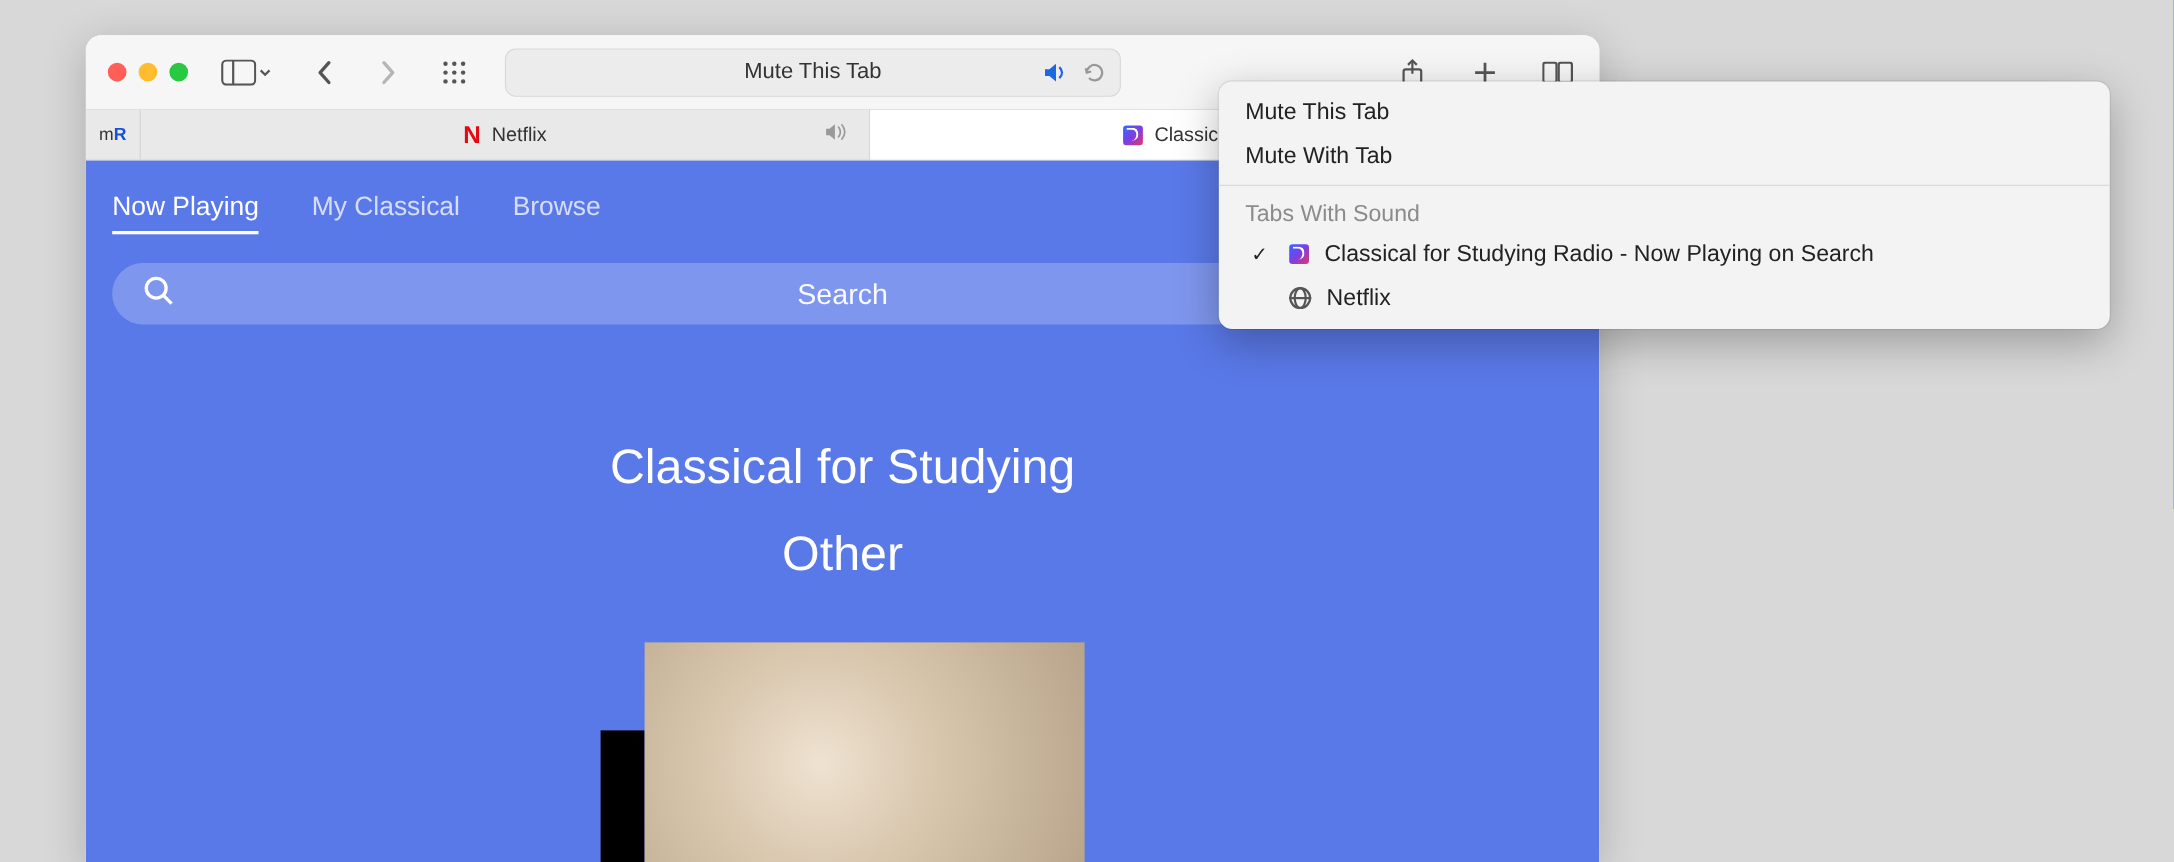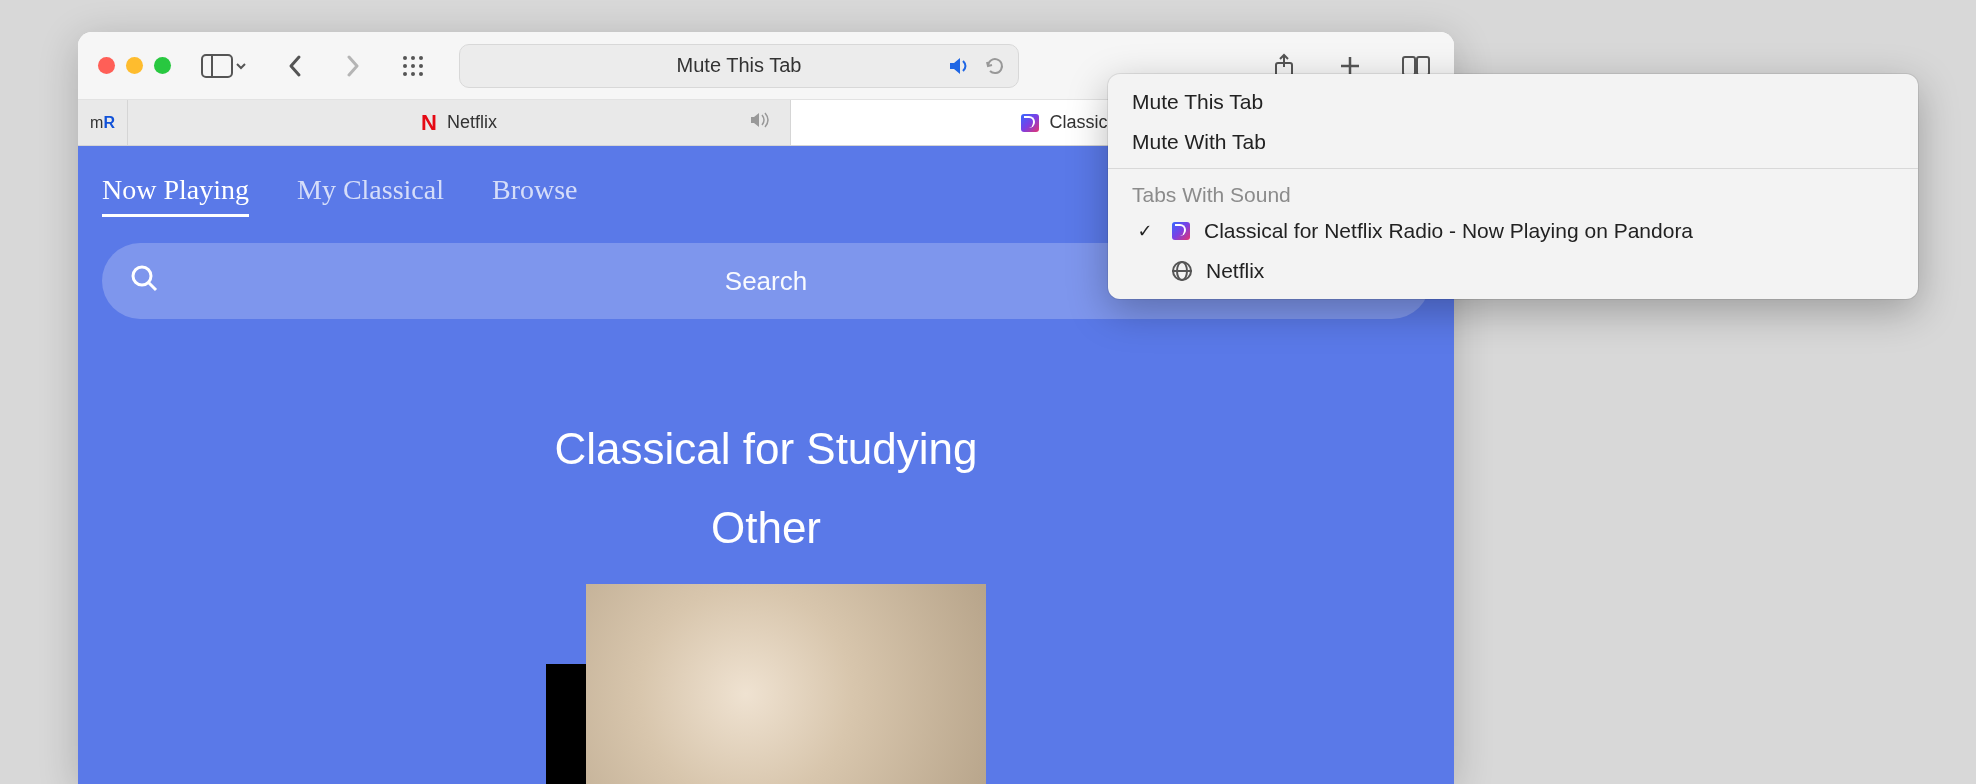--- a/index.html
+++ b/index.html
@@ -109,31 +109,30 @@
   
   .content {
     background: #5a79e8;
     height: calc(100% - 114px);
     color: #fff;
     padding: 28px 24px 0 24px;
     position: relative;
   }
   .nav {
     display:flex; gap: 48px;
-    font-size: 28px;
+    font-size: 24px;
     font-weight: 400;
-    font-family: Liberation Serif, serif;
   }
   .nav .navitem { color: rgba(255,255,255,0.75); padding-bottom:8px; }
   .nav .navitem.active {
     color:#fff; border-bottom: 3px solid #fff;
   }
   .search {
     margin-top: 26px;
-    height: 76px;
+    height: 56px;
     background: rgba(255,255,255,0.22);
     border-radius: 999px;
     display:flex; align-items:center;
     padding: 0 28px;
     color: #fff;
     font-size: 26px;
     position: relative;
   }
   .search .sicon { position:absolute; left:28px; }
   .search .splace { flex:1; text-align:center; color: rgba(255,255,255,0.95); }
@@ -337,20 +336,20 @@
     <span>Mute This Tab</span>
   </div>
   <div class="mi">
     <span>Mute With Tab</span>
   </div>
   <div class="sep"></div>
   <div class="mh">Tabs With Sound</div>
   <div class="mi">
     <span class="lead check"></span>
     <span class="pandora-p"></span>
-    <span>Classical for Netflix Radio - Now Playing on Pandora</span>
+    <span>Classical for Studying Radio - Now Playing on Search</span>
   </div>
   <div class="mi">
     <span class="lead"></span>
     <span class="globe"></span>
     <span>Netflix</span>
   </div>
 </div>
 
 </body></html>

